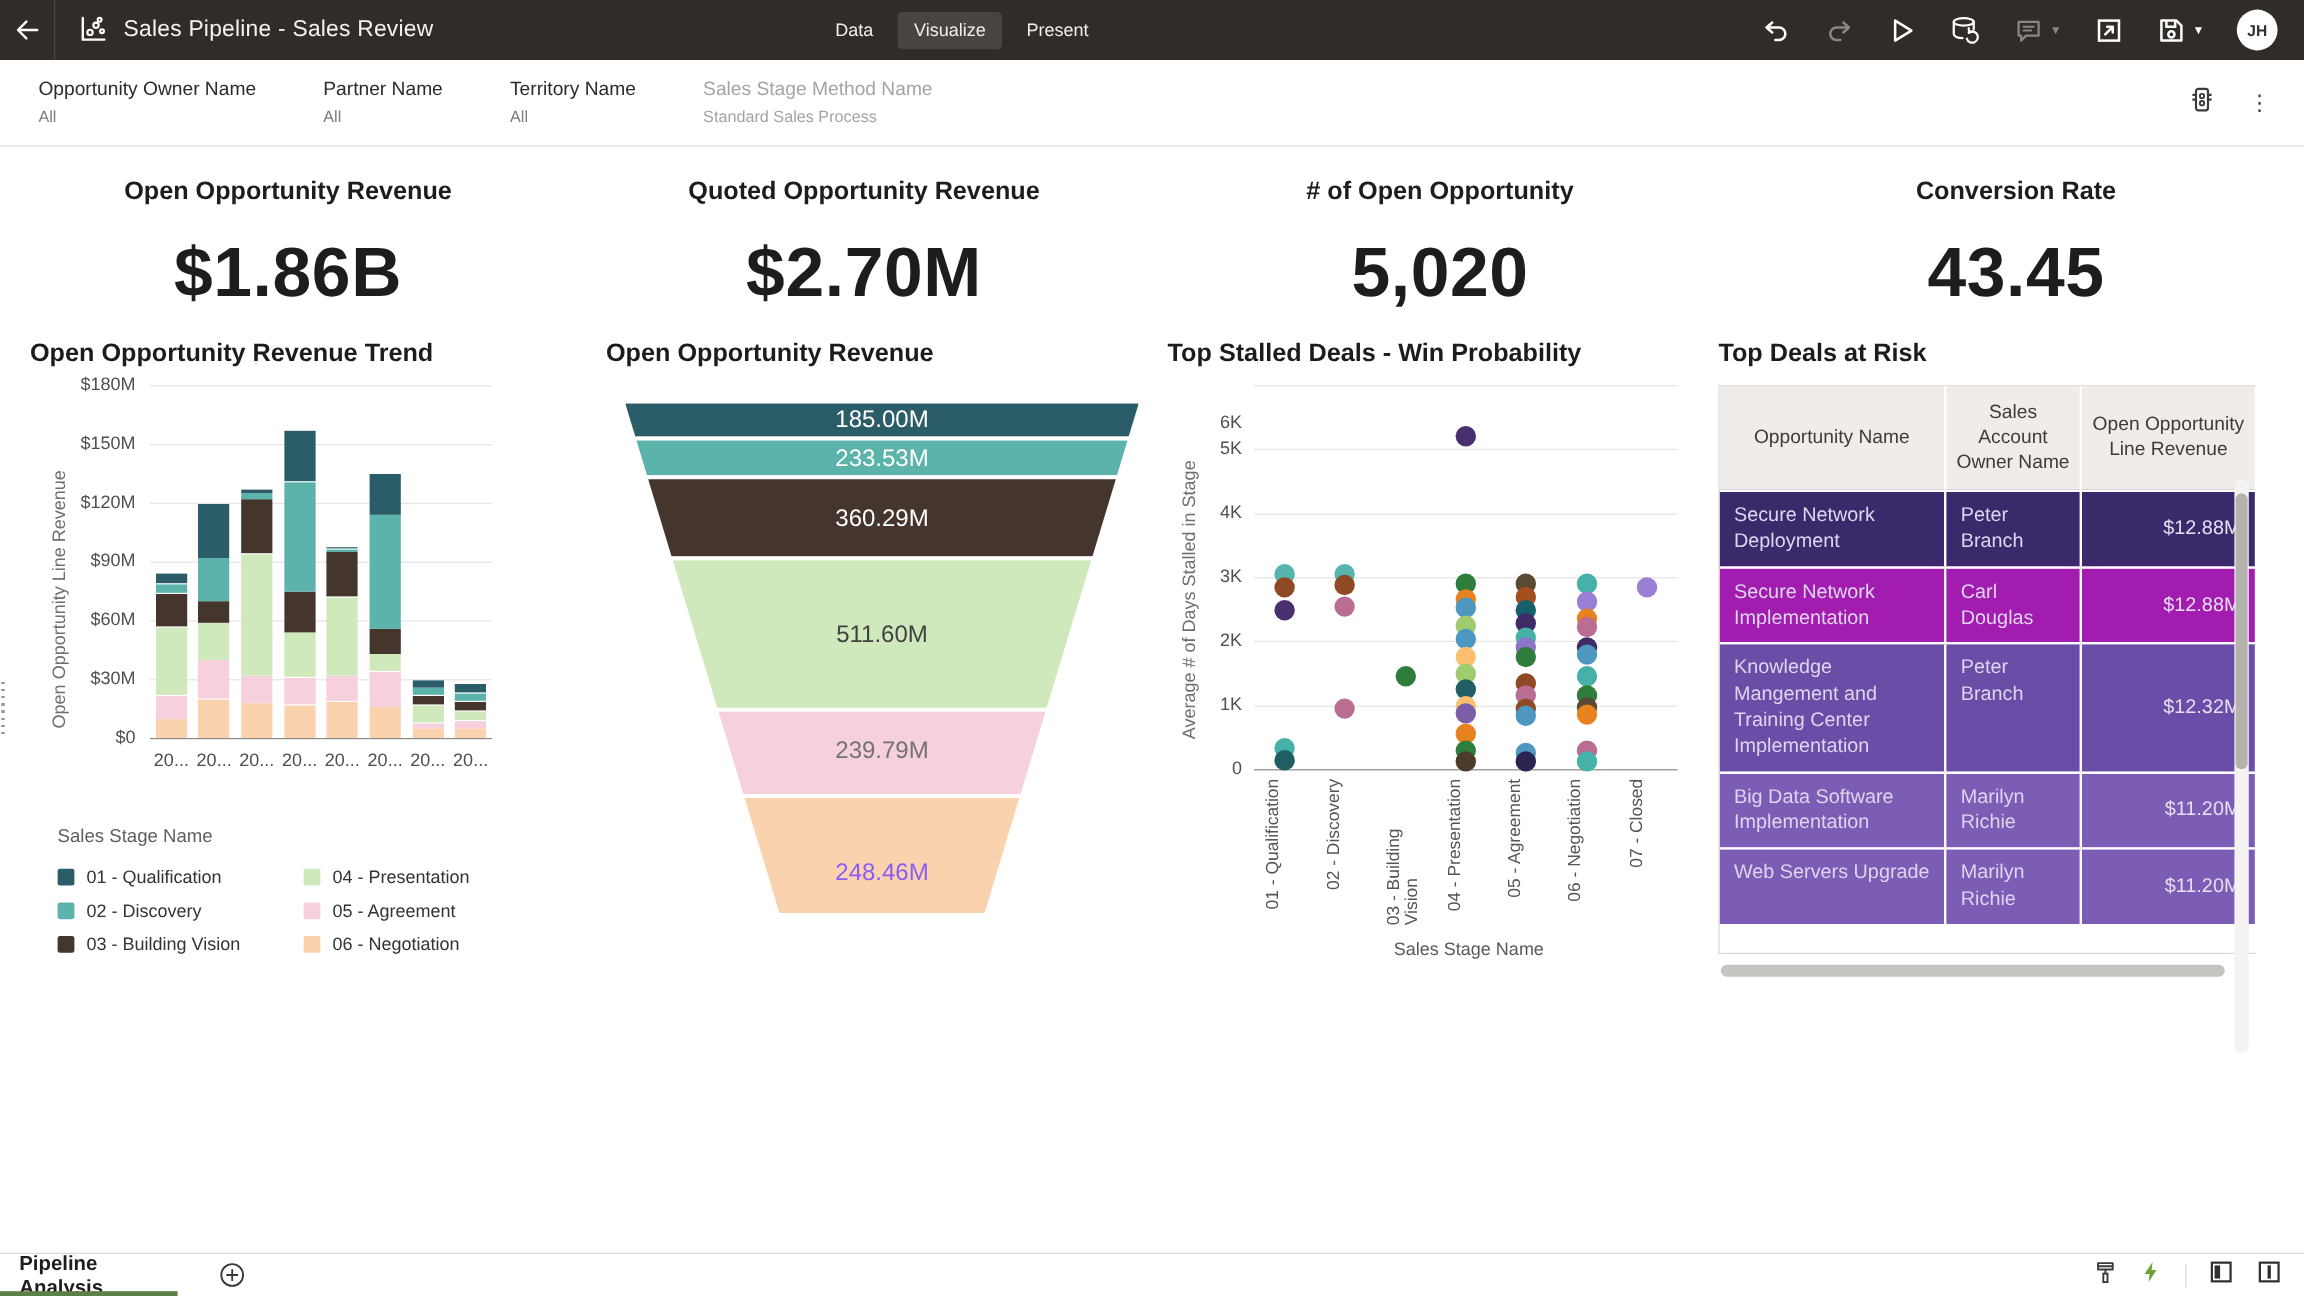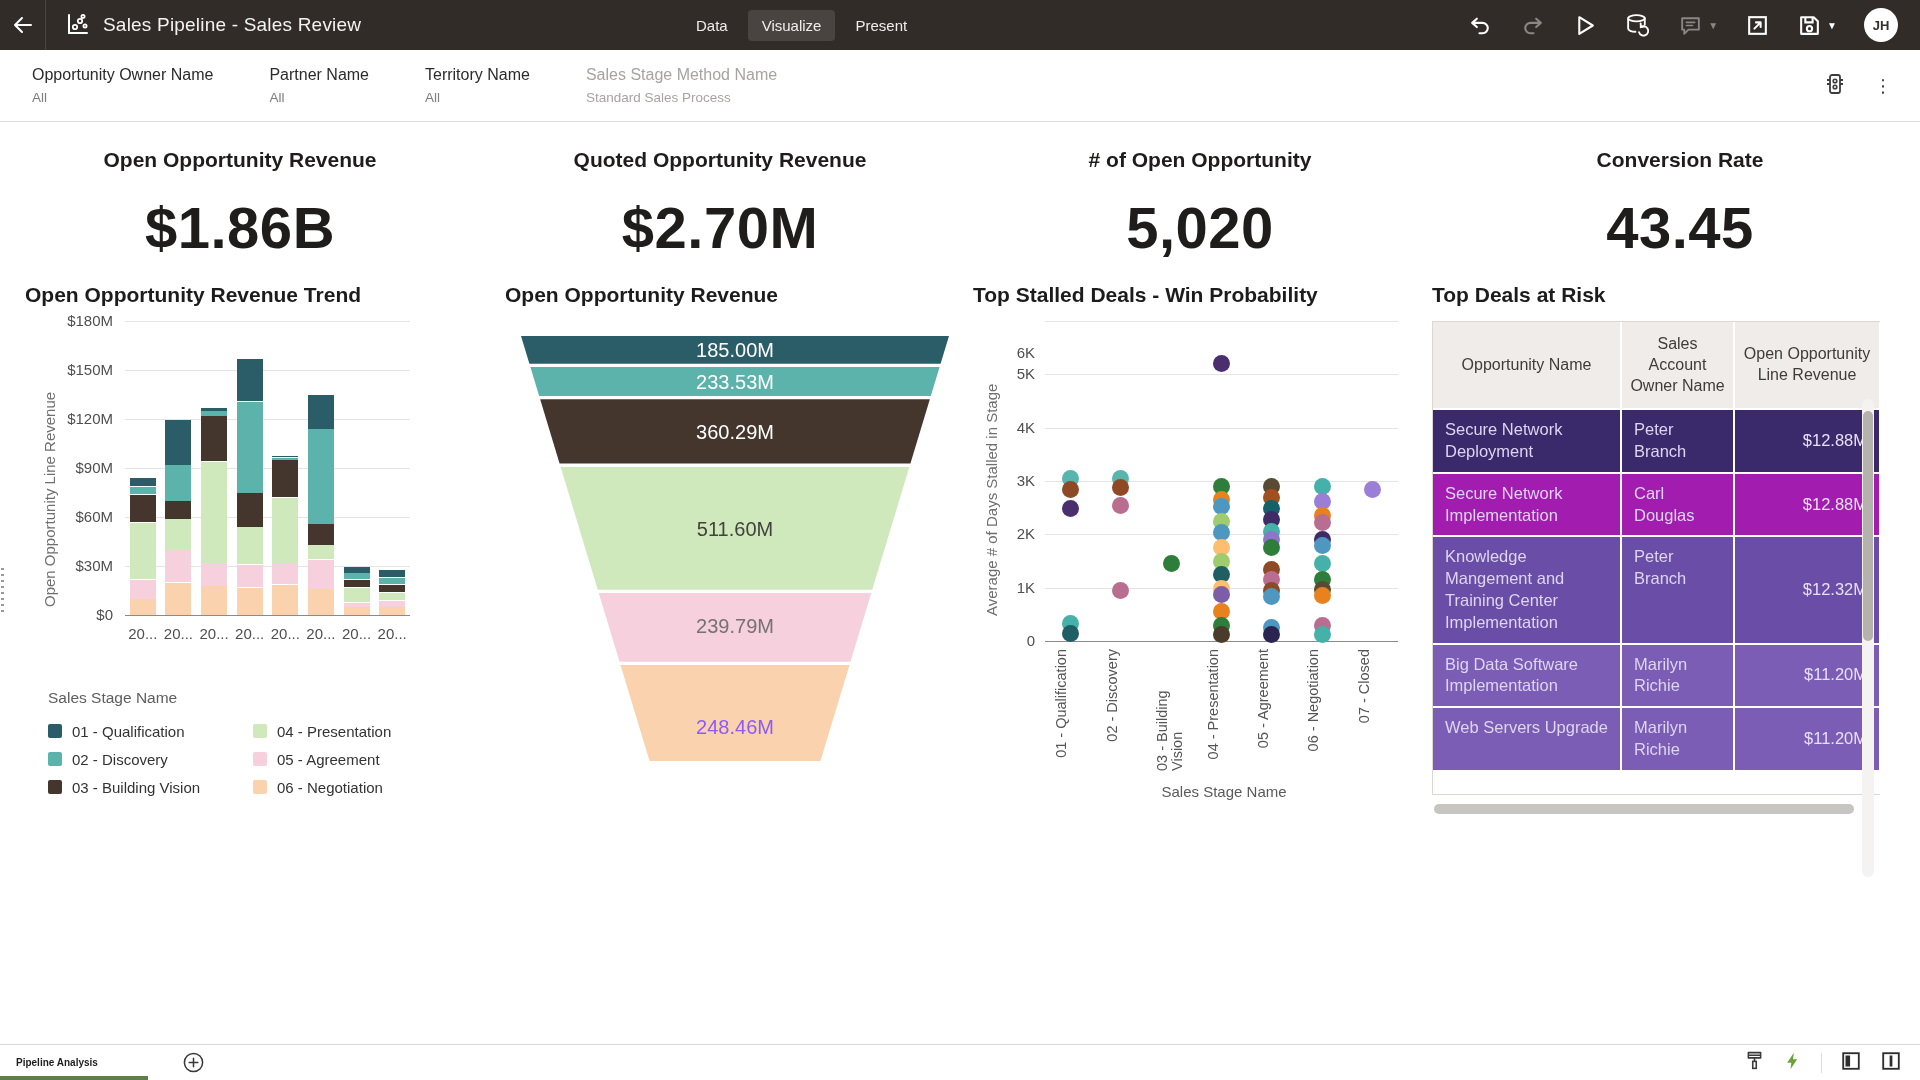--- a/index.html
+++ b/index.html
@@ -76,21 +76,21 @@
   .rt-c { padding:9px 12px; font-size:16.5px; line-height:1.32; color:#ded5f0; border-right:2px solid #fff; }
   .rt-c.rev { text-align:right; display:flex; align-items:center; justify-content:flex-end; color:#e7e0f5; }
   .vscroll { position:absolute; width:10px; border-radius:5px; background:#b5b2ae; }
   .hscroll { position:absolute; height:10px; border-radius:5px; background:#c7c5c2; }
   .scroll-track-v { position:absolute; width:12px; background:#f5f3f1; border-radius:6px; }
 
   
   .bottombar { position:absolute; left:0; bottom:0; width:1920px; height:36px; background:#fff;
     border-top:1px solid #d8d8d8; display:flex; align-items:center; }
   .canvas-tab { position:relative; width:148px; height:36px; display:flex; align-items:center; padding-left:16px;
-    font-size:10px; font-weight:bold; color:#1d1d1d; cursor:pointer; }
+    font-size:17px; font-weight:bold; color:#1d1d1d; cursor:pointer; }
   .tab-indicator { position:absolute; left:0; bottom:0; width:148px; height:5px; background:#5d7f48; }
   .add-canvas { margin-left:34px; cursor:pointer; display:flex; }
   .bottom-icons { margin-left:auto; display:flex; align-items:center; gap:18px; padding-right:18px; }
   .bsep { width:1px; height:20px; background:#ddd; }
 
   .drag-handle { position:absolute; left:1px; top:568px; width:3px; height:44px;
     background:repeating-linear-gradient(#999 0 2px, transparent 2px 6px); }
 </style>
 </head>
 <body>

